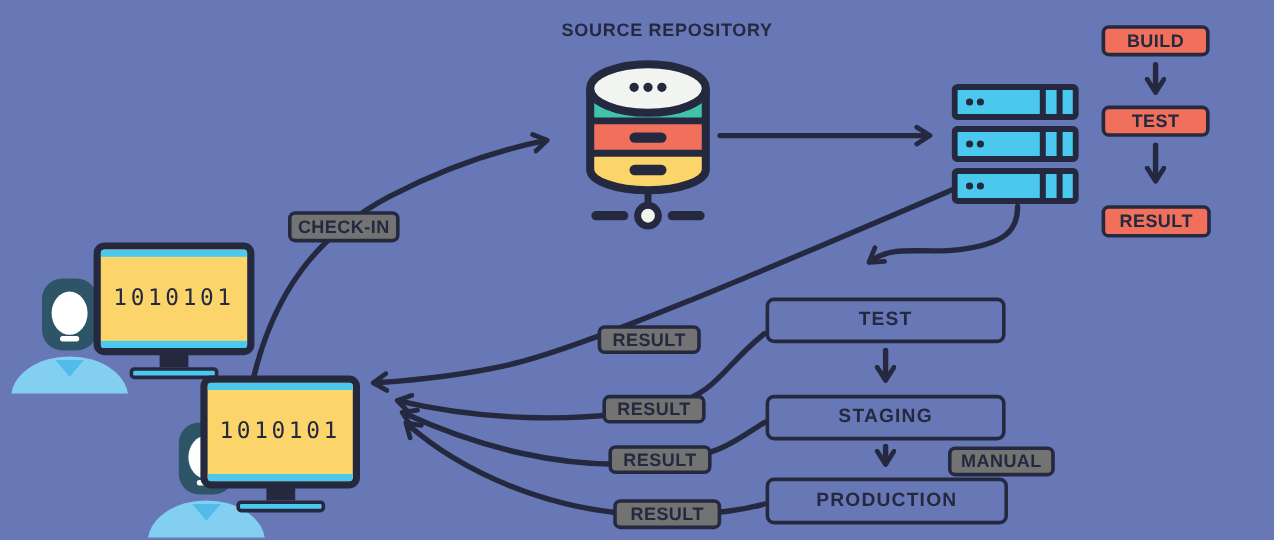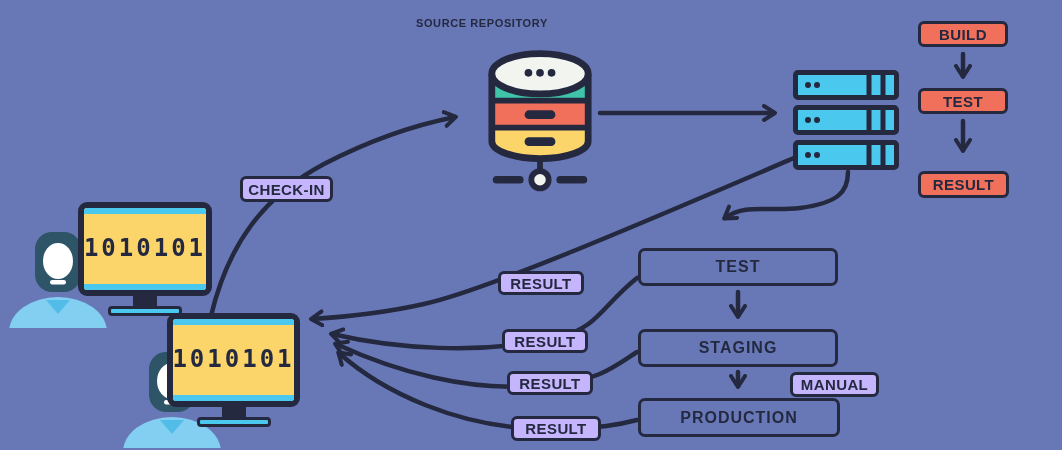--- a/index.html
+++ b/index.html
@@ -5,32 +5,32 @@
   html,body { margin:0; padding:0; }
   .canvas {
     position:relative; width:1062px; height:450px;
     background:#6878B6; overflow:hidden;
     font-family:"Liberation Sans", sans-serif; color:#242940;
   }
   .abs { position:absolute; box-sizing:border-box; }
   svg { display:block; }
 
   .section-title {
-    position:absolute; font-weight:bold; font-size:11px;
-    letter-spacing:0.6px; color:#242940; box-sizing:border-box;
+    position:absolute; font-weight:bold; font-size:15px;
+    letter-spacing:0.6px; color:#242940; text-align:center; box-sizing:border-box;
   }
 
   .tag {
     position:absolute; box-sizing:border-box;
     display:flex; align-items:center; justify-content:center;
     font-weight:bold; font-size:15px; letter-spacing:0.4px;
     border:3px solid #242940; border-radius:6px; color:#242940;
     padding:1px 4px;
   }
-  .tag.cyan  { background:#c4b5fd; }
+  .tag.cyan  { background:#737373; }
   .tag.coral { background:#F0705C; }
 
   .stage-box {
     position:absolute; box-sizing:border-box;
     width:200px; height:38px;
     border:3px solid #242940; border-radius:7px;
     display:flex; align-items:center; justify-content:center;
     font-weight:bold; font-size:16px; letter-spacing:1px; color:#242940;
     background:transparent;
   }
@@ -39,22 +39,22 @@
   .screen {
     position:relative; height:82px; border:6px solid #242940; border-radius:9px;
     background:#FBD56A; overflow:hidden;
     display:flex; align-items:center; justify-content:center;
   }
   .screen::before, .screen::after {
     content:""; position:absolute; left:0; right:0; height:6px; background:#4AC8EE;
   }
   .screen::before { top:0; } .screen::after { bottom:0; }
   .screen-text {
-    font-family:"DejaVu Sans Mono", monospace; font-weight:bold;
-    font-size:24px; letter-spacing:3px; color:#242940; margin-top:-2px;
+    font-family:"DejaVu Sans Mono", monospace; font-weight:normal;
+    font-size:19px; letter-spacing:3px; color:#242940; margin-top:-2px;
   }
   .neck { width:24px; height:11px; background:#242940; margin:-1px auto 0; }
   .base {
     width:74px; height:10px; background:#4AC8EE;
     border:3px solid #242940; border-radius:4px; margin:0 auto; box-sizing:border-box;
   }
 </style>
 </head>
 <body>
 

